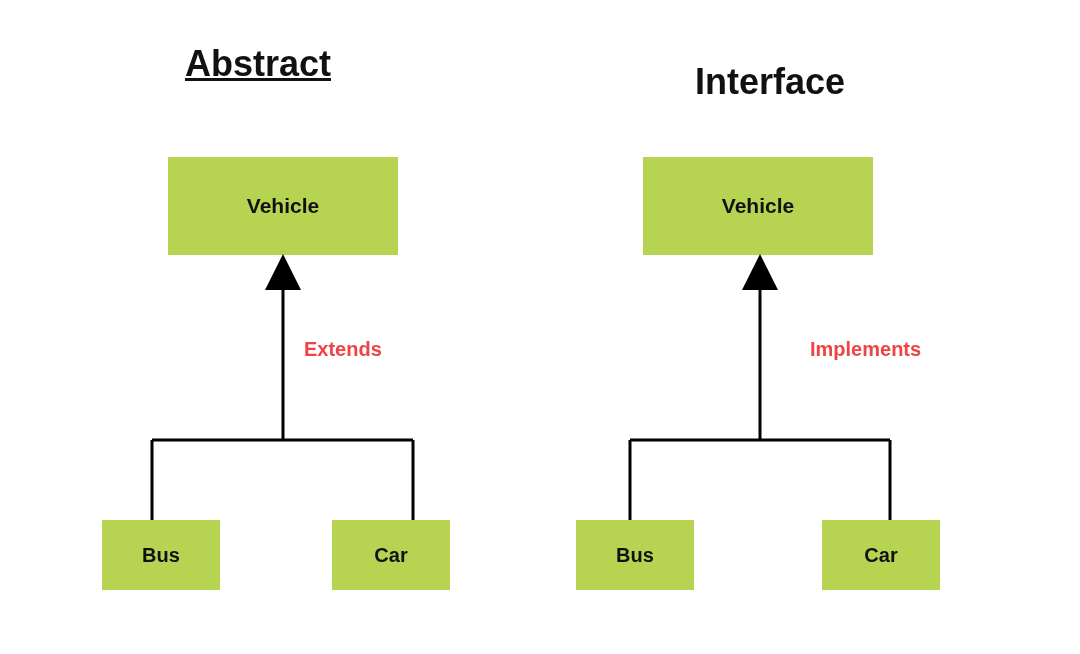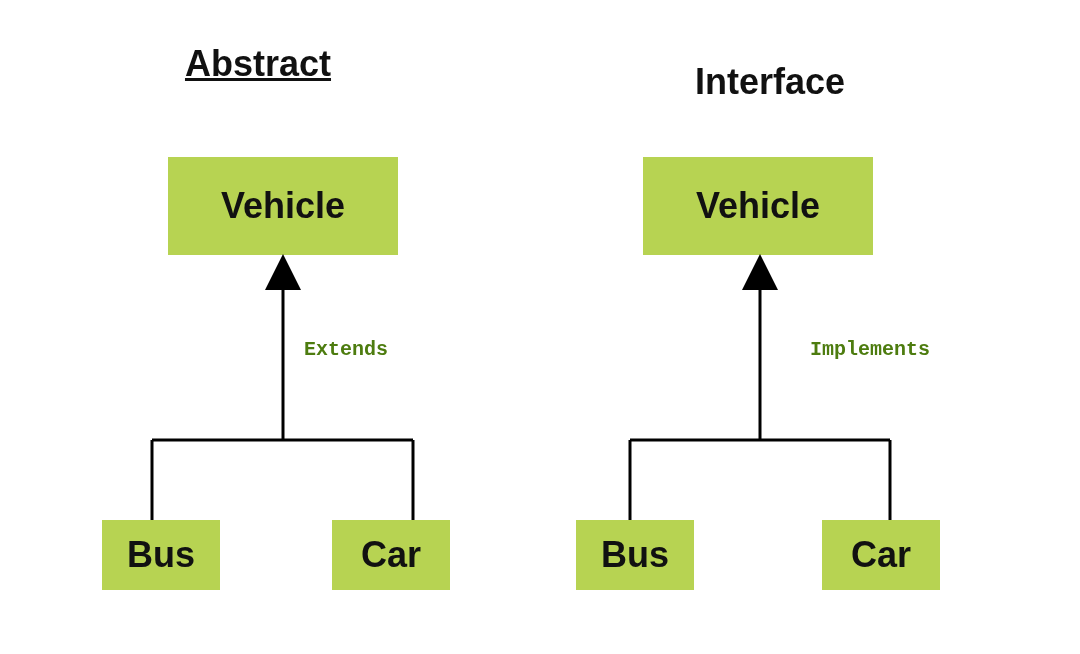--- a/index.html
+++ b/index.html
@@ -22,28 +22,27 @@
   }
   .box {
     position: absolute;
     background: #b7d352;
     display: flex;
     align-items: center;
     justify-content: center;
     font-weight: 700;
     color: #111;
   }
-  .box.large { font-size: 36px; }
-  .box.small { font-size: 36px; }
+  .box.large { font-size: 21px; }
+  .box.small { font-size: 20px; }
   .rel-label {
     position: absolute;
     font-weight: 700;
     font-size: 20px;
-    color: #4d7c0f;
-    font-family: Liberation Mono, monospace;
+    color: #ef4444;
   }
   svg.connector {
     position: absolute;
     overflow: visible;
   }
 </style>
 </head>
 <body>
 
 <div class="title" style="left:128px; top:40px; width:260px;text-decoration:underline;">

